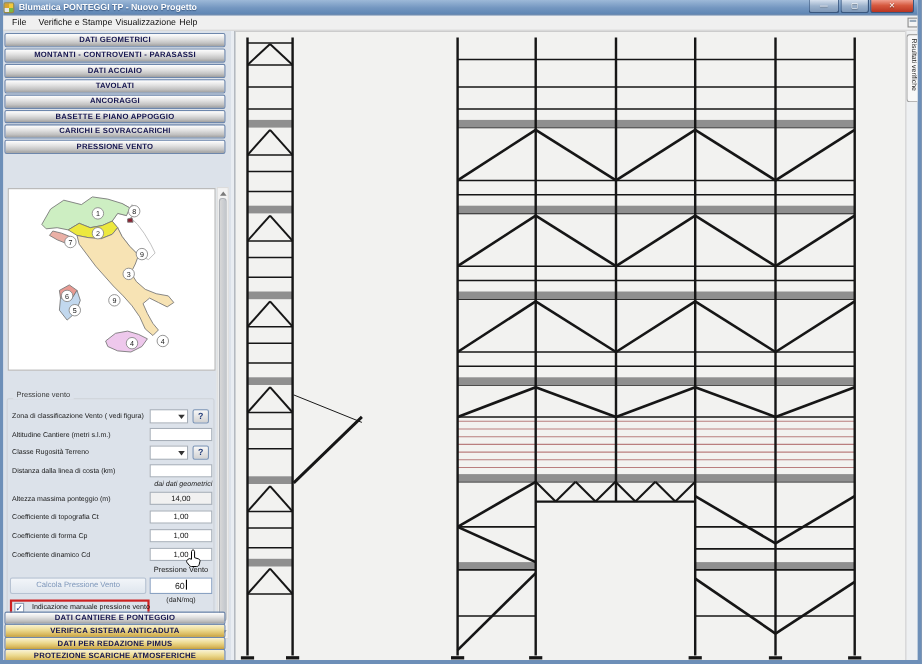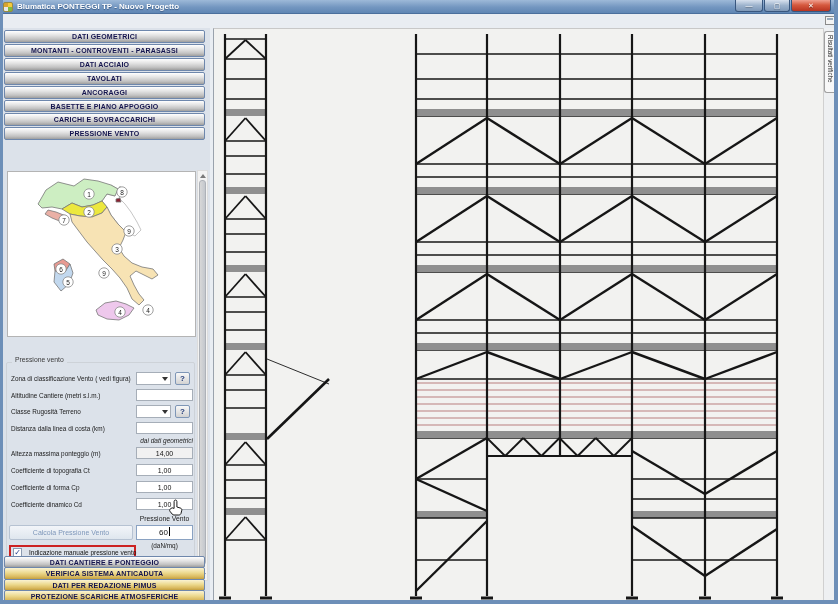--- a/index.html
+++ b/index.html
@@ -76,20 +76,26 @@
 <div class="window">
 
   <div class="titlebar">
     <div class="app-icon"></div>
     <div class="title-text">Blumatica PONTEGGI TP - Nuovo Progetto</div>
     <div class="winbtn min">—</div>
     <div class="winbtn max">▢</div>
     <div class="winbtn close">✕</div>
   </div>
 
+  <div class="menubar">
+    <span class="menu-item" style="left:8px">File</span>
+    <span class="menu-item" style="left:32px">Verifiche e Stampe</span>
+    <span class="menu-item" style="left:102px">Visualizzazione</span>
+    <span class="menu-item" style="left:160px">Help</span>
+  </div>
 
   <div class="sidebar">
     <div class="sec-btn" style="top:2px">DATI GEOMETRICI</div>
     <div class="sec-btn" style="top:16px">MONTANTI - CONTROVENTI - PARASASSI</div>
     <div class="sec-btn" style="top:30px">DATI ACCIAIO</div>
     <div class="sec-btn" style="top:44px">TAVOLATI</div>
     <div class="sec-btn" style="top:58px">ANCORAGGI</div>
     <div class="sec-btn" style="top:71.5px">BASETTE E PIANO APPOGGIO</div>
     <div class="sec-btn" style="top:85px">CARICHI E SOVRACCARICHI</div>
     <div class="sec-btn" style="top:99px">PRESSIONE VENTO</div>

